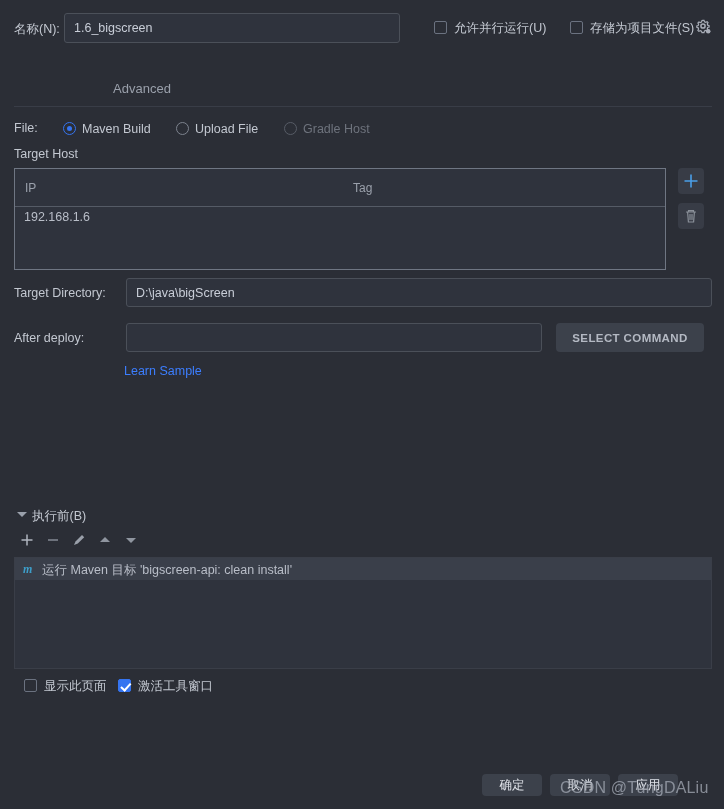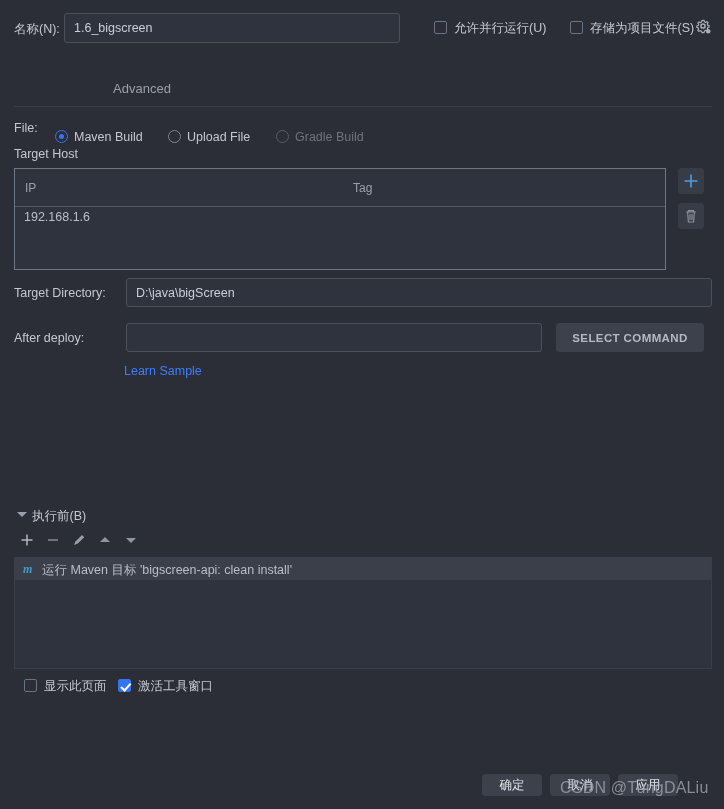--- a/index.html
+++ b/index.html
@@ -49,21 +49,21 @@
     font-size: 13px; color: #9aa0ab; cursor: default;
   }
   .tab.active { color: #e8eaee; font-weight: bold; border-bottom: 2px solid #3574f0; }
   #tab-deployment { left: 18px; width: 82px; text-align: center; }
   #tab-advanced { left: 110px; width: 64px; text-align: center; }
   #tabs-underline { left: 14px; top: 106px; width: 698px; height: 1px; background: #393d47; }
 
   
   #file-row { left: 0; top: 118px; width: 724px; height: 22px; }
   #file-label { left: 14px; top: 3px; font-size: 12.5px; color: #c3c8d1; }
-  .radio-wrap { position: absolute; top: 12px; white-space: nowrap; font-size: 12.5px; }
+  .radio-wrap { position: absolute; top: 4px; white-space: nowrap; font-size: 12.5px; margin-left: 8px; }
   .rdo {
     display: inline-block; width: 13px; height: 13px; border-radius: 50%;
     border: 1px solid #7d838e; vertical-align: -2px; margin-right: 6px;
     position: relative; background: transparent;
   }
   .rdo.sel { border-color: #3574f0; border-width: 1px; }
   .rdo.sel::after {
     content: ""; position: absolute; left: 3px; top: 3px;
     width: 5px; height: 5px; border-radius: 50%; background: #3574f0;
   }
@@ -193,21 +193,21 @@
 
   <span class="radio-wrap" id="rd-maven">
     <span class="rdo sel"></span><span>Maven Build</span>
   </span>
 
   <span class="radio-wrap" id="rd-upload">
     <span class="rdo"></span><span>Upload File</span>
   </span>
 
   <span class="radio-wrap" id="rd-gradle">
-    <span class="rdo dis"></span><span>Gradle Build</span>
+    <span class="rdo dis"></span><span>Gradle Host</span>
   </span>
 </div>
 
 <div class="abs" id="target-host-label">Target Host</div>
 
 <div class="abs" id="host-table">
   <div id="host-head">
     <span id="host-head-ip">IP</span>
     <span id="host-head-tag">Tag</span>
   </div>

